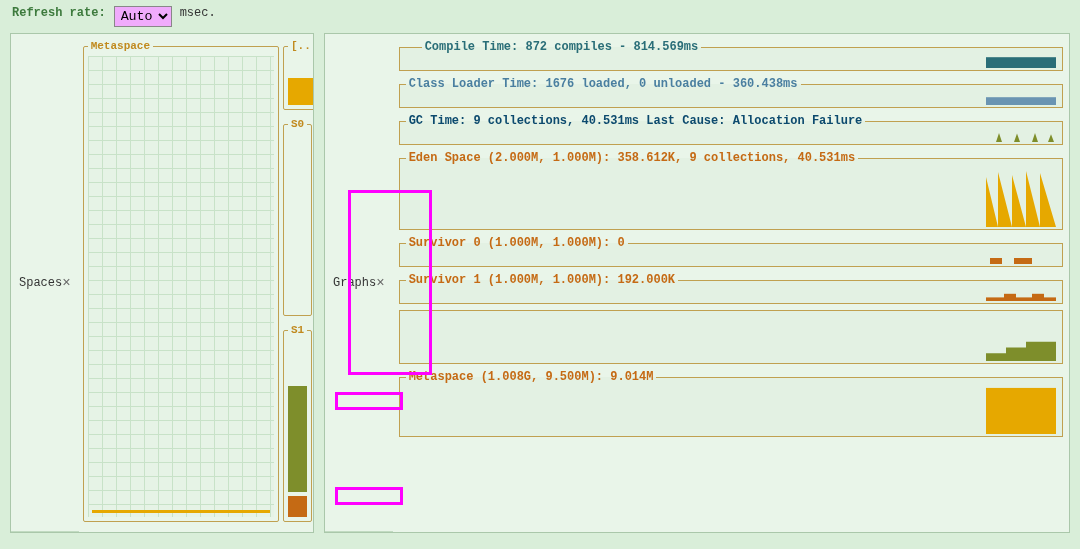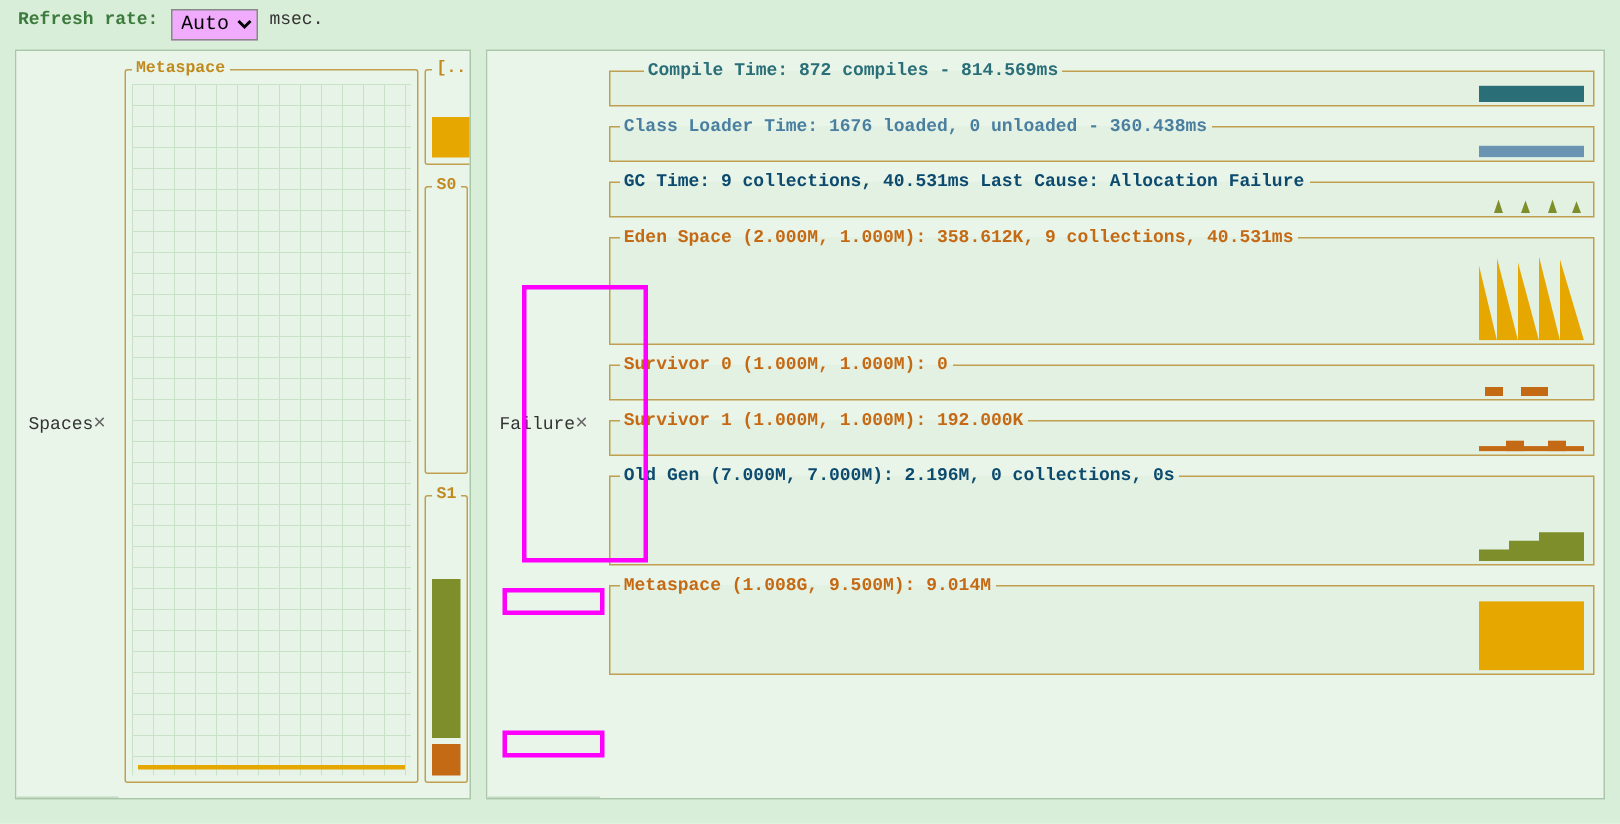--- a/index.html
+++ b/index.html
@@ -89,21 +89,21 @@
           <legend>S1</legend>
           <div class="bar-fill" style="height:60%;background:#7e8e2b"></div>
           <div class="bar-fill" style="height:12%;background:#c56a14;margin-top:4px"></div>
         </fieldset>
       </div>
     </div>
   </div>
 
   <div class="panel graphs-panel">
     <div class="panel-header">
-      <span>Failure</span>
+      <span>Graphs</span>
       <span class="panel-close">×</span>
     </div>
     <div class="graphs-body">
 
       <fieldset class="graph-row lg-teal">
         <legend>Compile Time: 872 compiles - 814.569ms</legend>
         <div class="graph-spacer"></div>
         <div class="spark">
           <svg viewBox="0 0 70 20" preserveAspectRatio="none">
               <rect x="0" y="2" width="70" height="18" fill="#2a6e78"></rect>
@@ -158,21 +158,20 @@
         <div class="spark">
           <svg viewBox="0 0 70 20" preserveAspectRatio="none">
             <rect x="0" y="14" width="70" height="6" fill="#c56a14"></rect>
             <rect x="18" y="8" width="12" height="12" fill="#c56a14"></rect>
             <rect x="46" y="8" width="12" height="12" fill="#c56a14"></rect>
           </svg>
         </div>
       </fieldset>
 
       <fieldset class="graph-row lg-olive">
-        <legend>Old Gen (7.000M, 7.000M): 2.196M, 0 collections, 0s</legend>
         <div class="graph-spacer xtall"></div>
         <div class="spark">
           <svg viewBox="0 0 70 50" preserveAspectRatio="none">
             <path d="M0 50 L0 42 L20 42 L20 36 L40 36 L40 30 L70 30 L70 50 Z" fill="#7e8e2b"></path>
           </svg>
         </div>
       </fieldset>
 
       <fieldset class="graph-row lg-orange">
         <legend>Metaspace (1.008G, 9.500M): 9.014M</legend>

